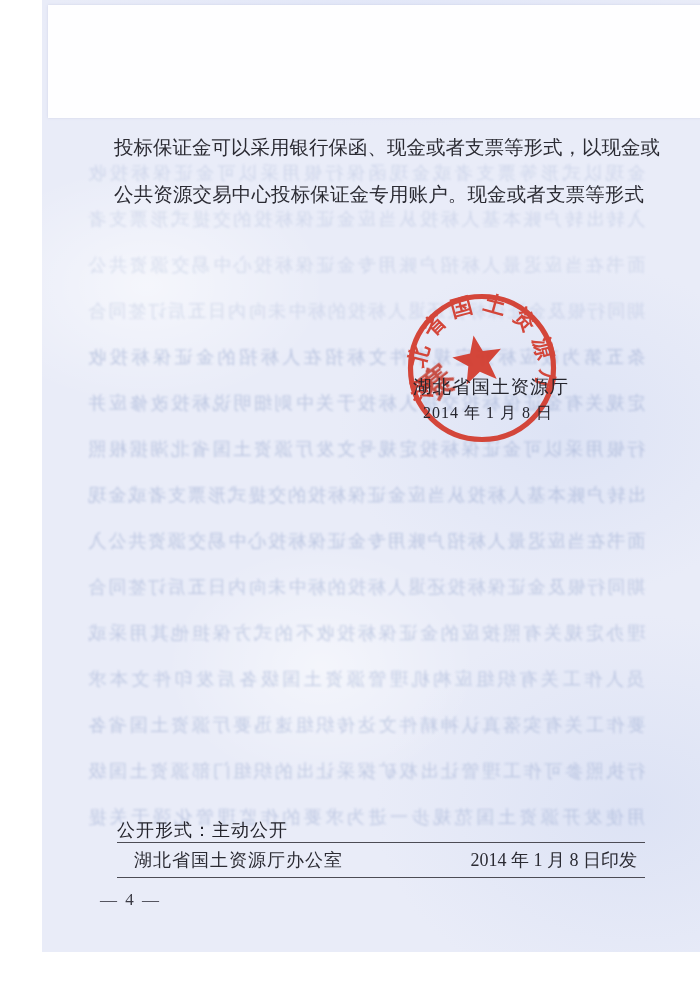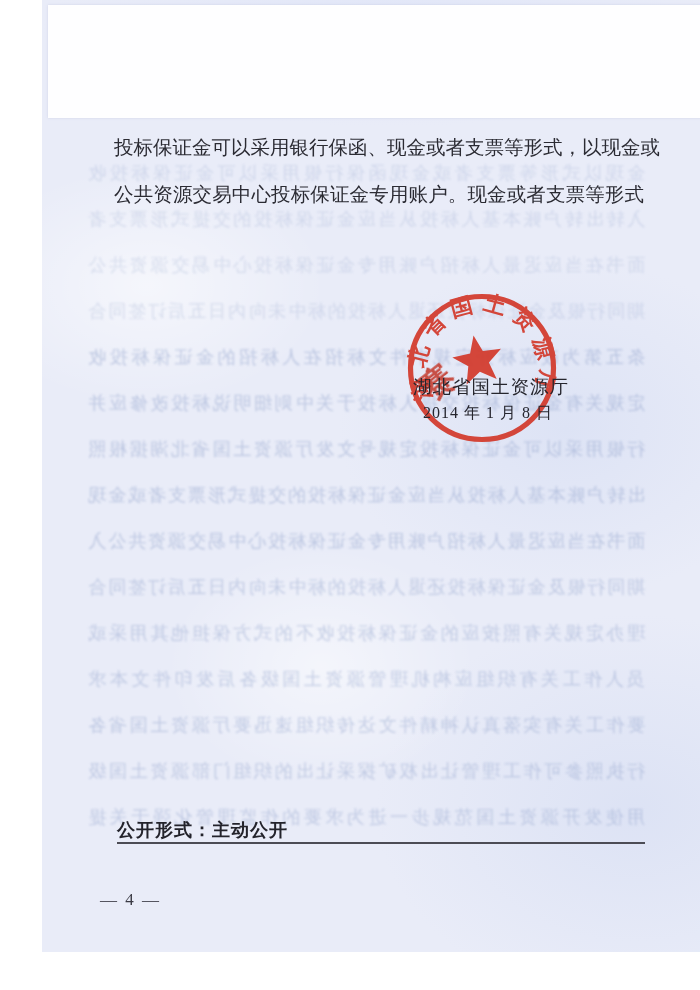--- a/index.html
+++ b/index.html
@@ -60,21 +60,21 @@
   .orgname{
     position:absolute;left:371px;top:374px;
     font-size:18.5px;letter-spacing:1px;color:#26262e;z-index:4;white-space:nowrap;
   }
   .signdate{
     position:absolute;left:381px;top:403px;
     font-size:16px;letter-spacing:1px;color:#26262e;z-index:4;white-space:nowrap;
   }
   
   .footer{position:absolute;left:75px;top:818px;width:528px;z-index:4;}
-  .disclosure{font-size:18px;font-weight:bold;color:#23232b;letter-spacing:1px;height:24px;}
+  .disclosure{font-size:18px;font-weight:normal;color:#23232b;letter-spacing:1px;height:24px;}
   .rule{border-top:1.6px solid #4c4c55;margin:0;}
   .officerow{
     display:flex;justify-content:space-between;align-items:center;
     height:34px;font-size:18px;color:#2b2b33;
   }
   .officerow .office{padding-left:17px;letter-spacing:1px;}
   .officerow .pdate{padding-right:8px;}
   .pagenum{
     position:absolute;left:58px;top:890px;
     font-size:17px;color:#3a3a44;letter-spacing:2px;z-index:4;
@@ -125,18 +125,22 @@
   </div>
 
   <div class="orgname">湖北省国土资源厅</div>
   <div class="signdate">2014 年 1 月 8 日</div>
 
   <div class="footer">
     <div class="disclosure">
       <span>公开形式：</span><span>主动公开</span>
     </div>
     <div class="rule"></div>
+    <div class="officerow">
+      <span class="office">湖北省国土资源厅办公室</span>
+      <span class="pdate">2014 年 1 月 8 日印发</span>
+    </div>
     <div class="rule"></div>
   </div>
 
   <div class="pagenum">— 4 —</div>
 
 </div>
 
 </body></html>

